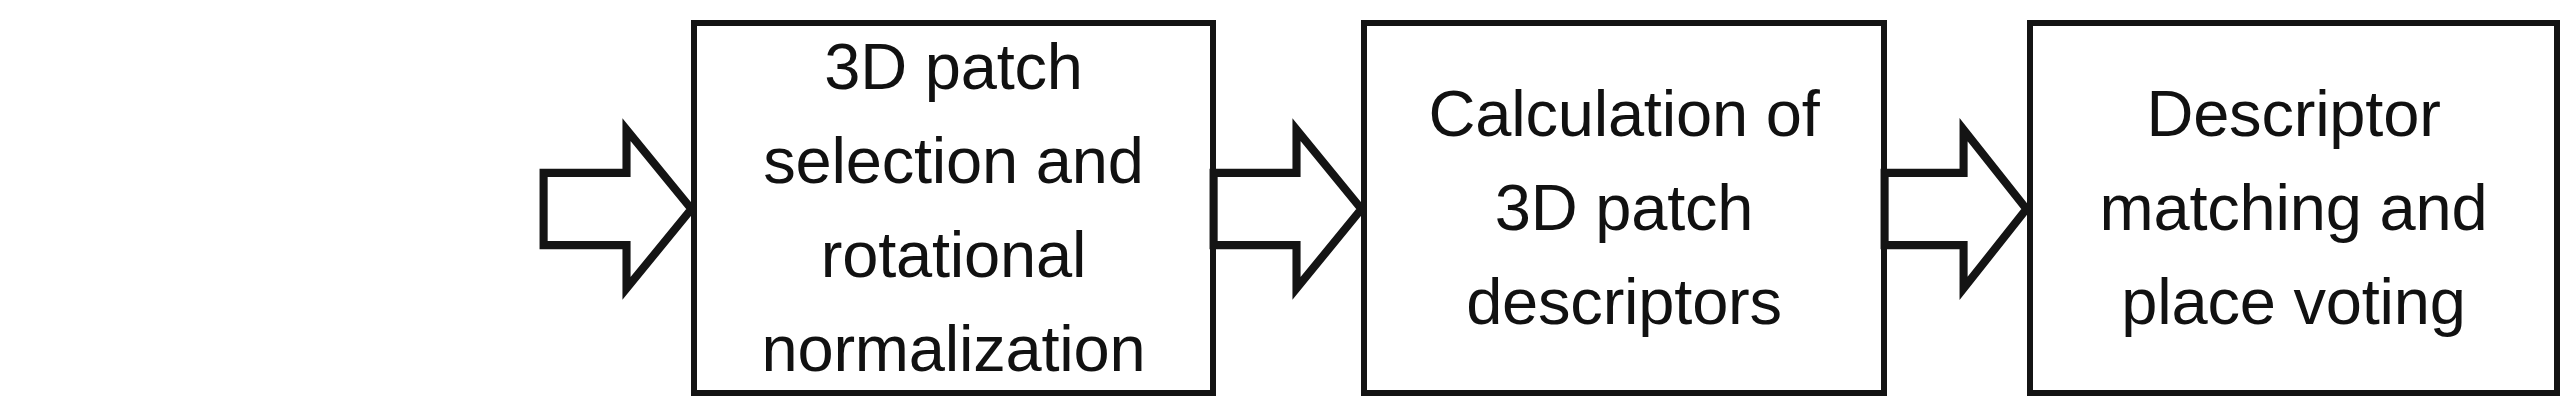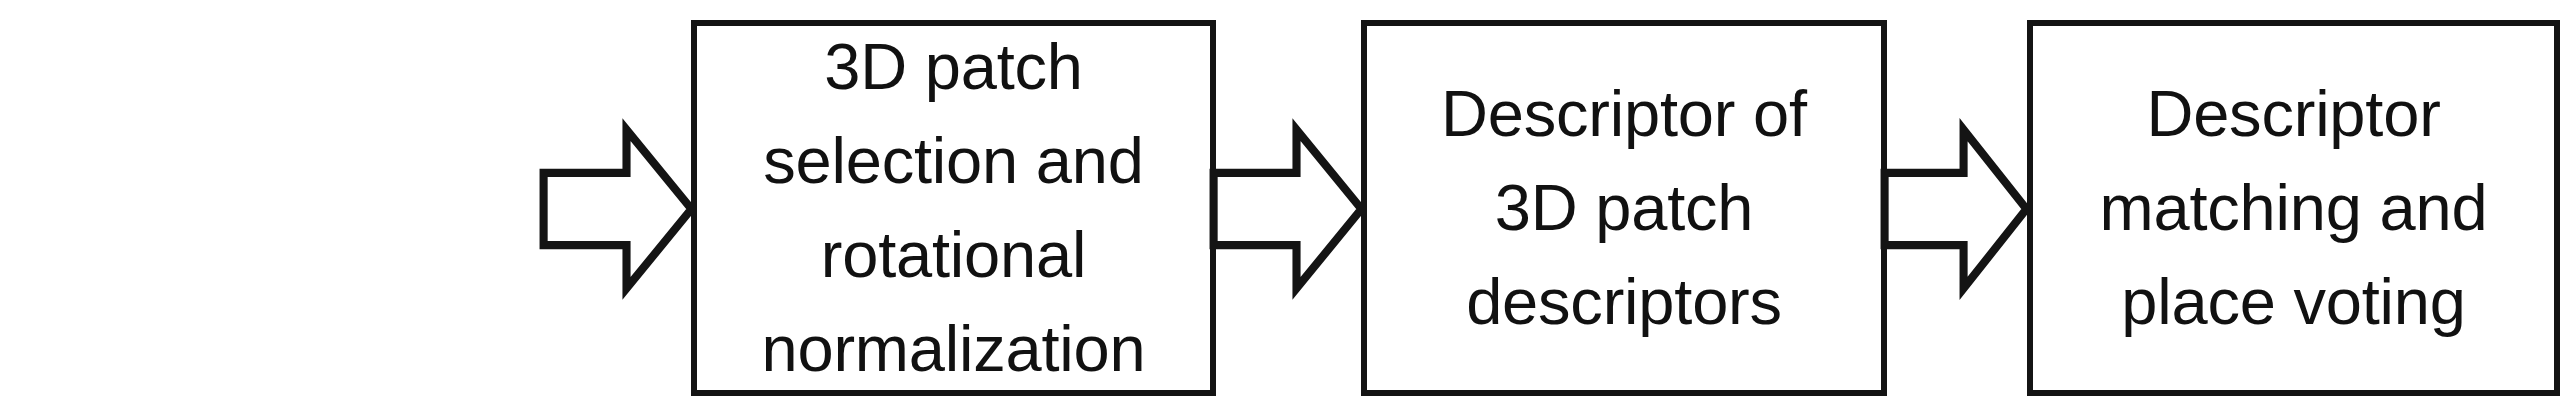--- a/index.html
+++ b/index.html
@@ -66,21 +66,21 @@
 normalization</span>
     </div>
 
     <div class="connector" id="c2" style="left: 1210px; top: 126px; width: 155px; height: 166px;">
       <svg viewBox="0 0 172 184" width="155" height="166" preserveAspectRatio="none">
         <polygon points="4,52 96,52 96,4 168,92 96,180 96,132 4,132" fill="#ffffff" stroke="#141414" stroke-width="9" stroke-linejoin="miter"></polygon>
       </svg>
     </div>
 
     <div class="node" id="n3" style="left: 1361px; top: 20px; width: 526px; height: 376px; border-color: rgb(20, 20, 20); background: rgb(255, 255, 255);">
-      <span class="node-label" style="color: rgb(17, 17, 17);">Descriptor of
+      <span class="node-label" style="color: rgb(17, 17, 17);">Calculation of
 3D patch
 descriptors</span>
     </div>
 
     <div class="connector" id="c3" style="left: 1881px; top: 126px; width: 149px; height: 166px;">
       <svg viewBox="0 0 166 184" width="149" height="166" preserveAspectRatio="none">
         <polygon points="4,52 92,52 92,4 162,92 92,180 92,132 4,132" fill="#ffffff" stroke="#141414" stroke-width="9" stroke-linejoin="miter"></polygon>
       </svg>
     </div>
 

